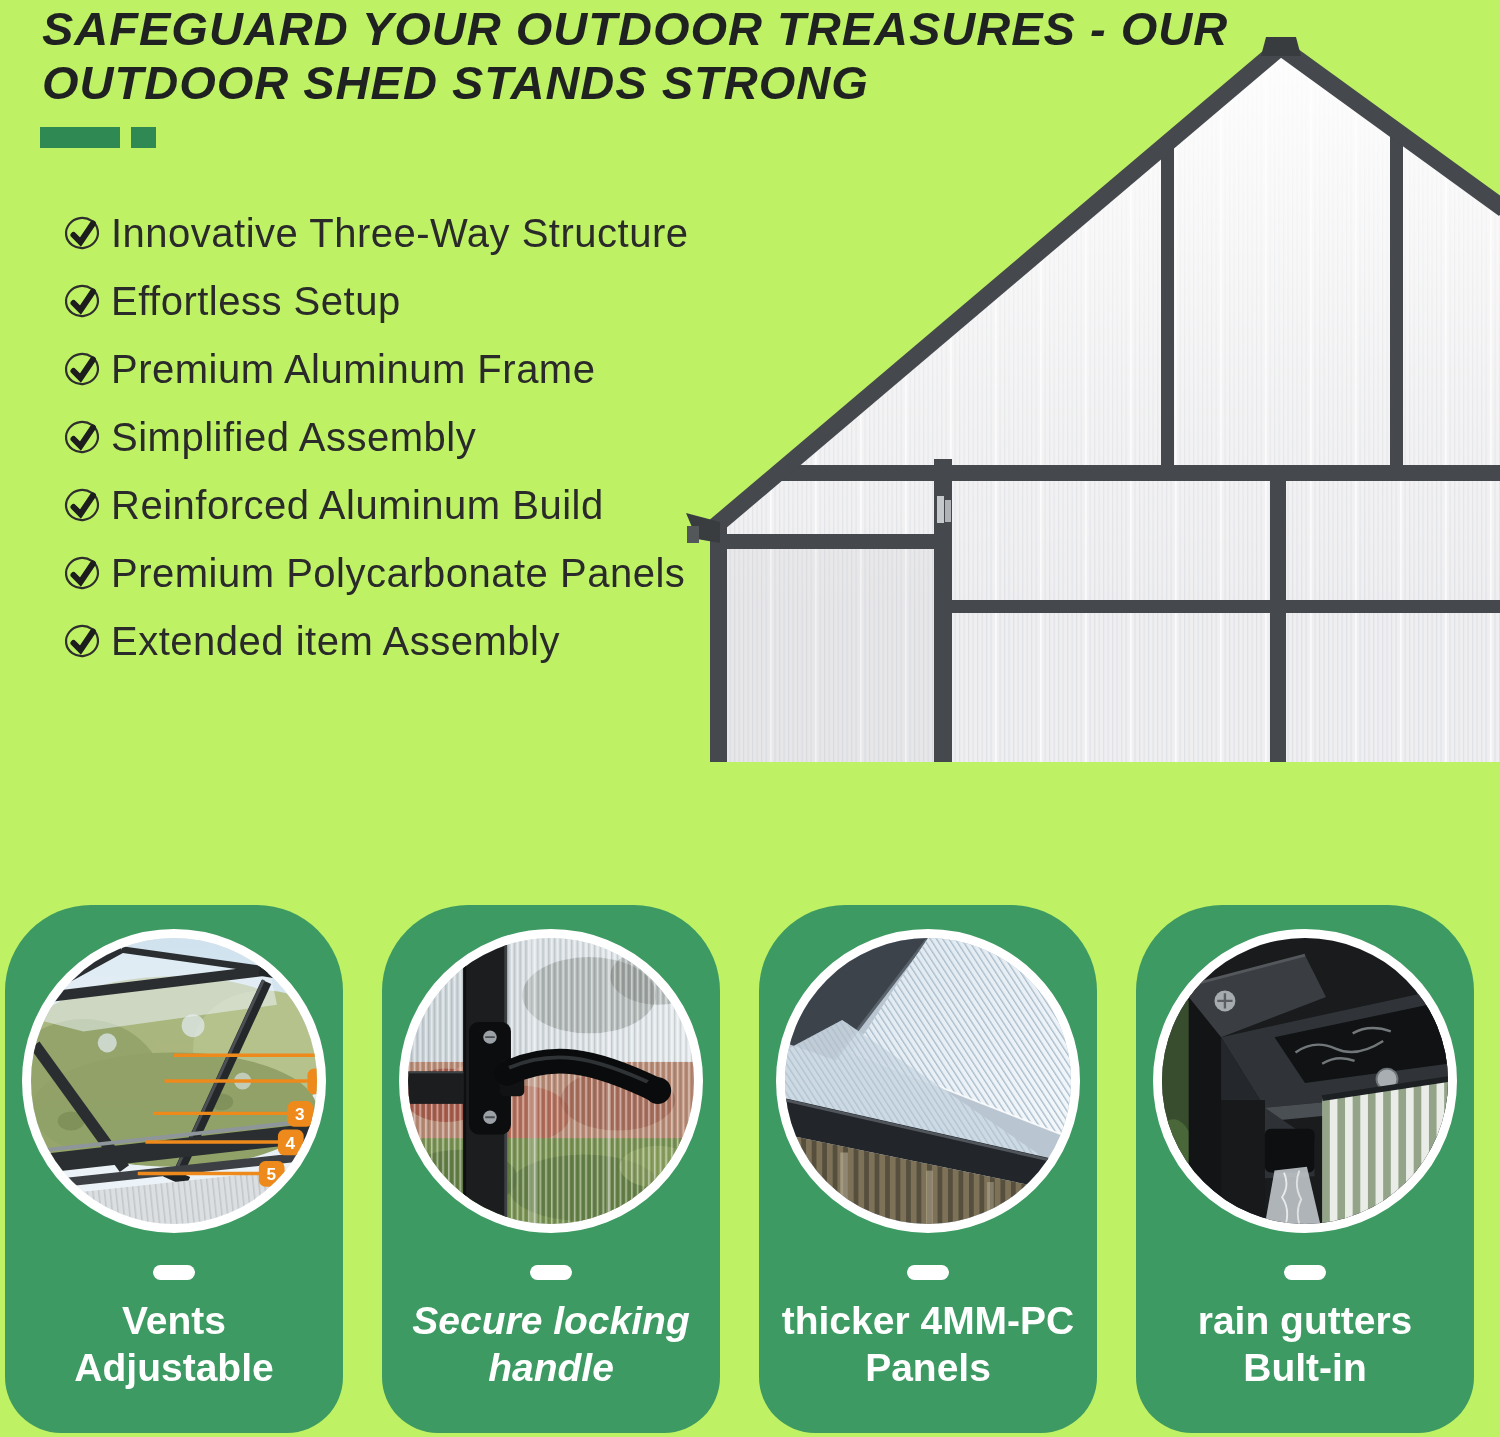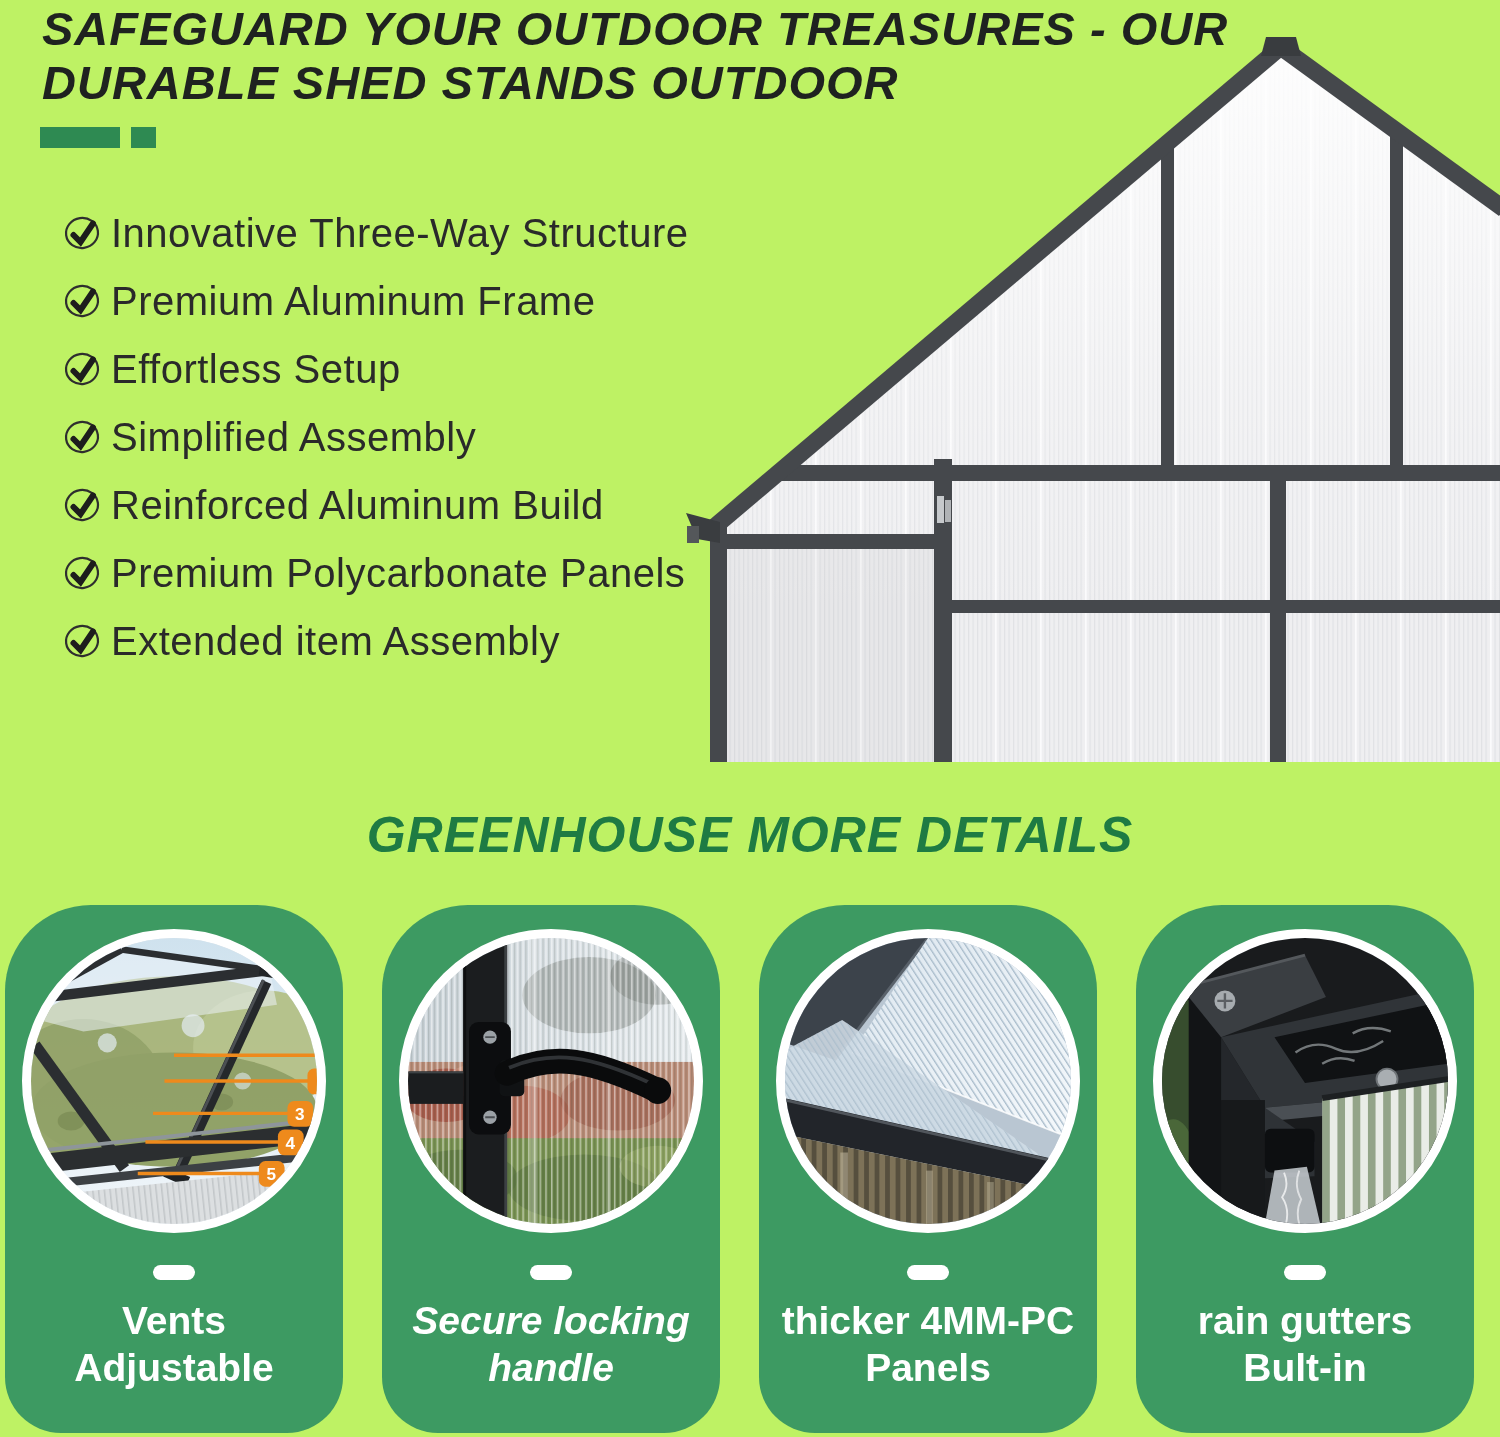--- a/index.html
+++ b/index.html
@@ -49,21 +49,21 @@
   }
   .caption span{display:block;}
 </style>
 </head>
 <body>
 
 <div class="stage">
 
   <div class="headline">
     <div>SAFEGUARD YOUR OUTDOOR TREASURES - OUR</div>
-    <div>DURABLE SHED STANDS OUTDOOR</div>
+    <div>OUTDOOR SHED STANDS STRONG</div>
   </div>
   <div class="accent-bar b1"></div>
   <div class="accent-bar b2"></div>
 
   <ul class="features">
     <li>
       <span class="f-icon">
         <svg width="38" height="38" viewBox="0 0 38 38">
           <ellipse cx="19" cy="19" rx="16" ry="15" fill="none" stroke="#2e2e2e" stroke-width="2.2" transform="rotate(-8 19 19)"></ellipse>
           <path d="M10.5 21 L17.5 28 L30 9.5" fill="none" stroke="#1d1d1d" stroke-width="6" stroke-linecap="round" stroke-linejoin="miter"></path>
@@ -72,31 +72,31 @@
       <span class="f-label">Innovative Three-Way Structure</span>
     </li>
 
     <li>
       <span class="f-icon">
         <svg width="38" height="38" viewBox="0 0 38 38">
           <ellipse cx="19" cy="19" rx="16" ry="15" fill="none" stroke="#2e2e2e" stroke-width="2.2" transform="rotate(-8 19 19)"></ellipse>
           <path d="M10.5 21 L17.5 28 L30 9.5" fill="none" stroke="#1d1d1d" stroke-width="6" stroke-linecap="round" stroke-linejoin="miter"></path>
         </svg>
       </span>
+      <span class="f-label">Effortless Setup</span>
+    </li>
+
+    <li>
+      <span class="f-icon">
+        <svg width="38" height="38" viewBox="0 0 38 38">
+          <ellipse cx="19" cy="19" rx="16" ry="15" fill="none" stroke="#2e2e2e" stroke-width="2.2" transform="rotate(-8 19 19)"></ellipse>
+          <path d="M10.5 21 L17.5 28 L30 9.5" fill="none" stroke="#1d1d1d" stroke-width="6" stroke-linecap="round" stroke-linejoin="miter"></path>
+        </svg>
+      </span>
       <span class="f-label">Premium Aluminum Frame</span>
-    </li>
-
-    <li>
-      <span class="f-icon">
-        <svg width="38" height="38" viewBox="0 0 38 38">
-          <ellipse cx="19" cy="19" rx="16" ry="15" fill="none" stroke="#2e2e2e" stroke-width="2.2" transform="rotate(-8 19 19)"></ellipse>
-          <path d="M10.5 21 L17.5 28 L30 9.5" fill="none" stroke="#1d1d1d" stroke-width="6" stroke-linecap="round" stroke-linejoin="miter"></path>
-        </svg>
-      </span>
-      <span class="f-label">Effortless Setup</span>
     </li>
 
     <li>
       <span class="f-icon">
         <svg width="38" height="38" viewBox="0 0 38 38">
           <ellipse cx="19" cy="19" rx="16" ry="15" fill="none" stroke="#2e2e2e" stroke-width="2.2" transform="rotate(-8 19 19)"></ellipse>
           <path d="M10.5 21 L17.5 28 L30 9.5" fill="none" stroke="#1d1d1d" stroke-width="6" stroke-linecap="round" stroke-linejoin="miter"></path>
         </svg>
       </span>
       <span class="f-label">Simplified Assembly</span>
@@ -171,21 +171,20 @@
     <g>
       <polygon points="6,478 40,487 40,508 17,504" fill="#3a3d40"></polygon>
       <rect x="7" y="491" width="12" height="17" fill="#54575a"></rect>
     </g>
     <g>
       <rect x="257" y="461" width="7" height="27" fill="#c6c9cc"></rect>
       <rect x="265" y="465" width="6" height="22" fill="#b0b3b6"></rect>
     </g>
   </svg>
 
-  <div class="section-heading">GREENHOUSE MORE DETAILS</div>
 
   <div class="card c1">
     <div class="photo-circle">
       <svg width="286" height="286" viewBox="0 0 300 300">
         <defs>
           <linearGradient id="sky1" x1="0" y1="0" x2="0" y2="1">
             <stop offset="0" stop-color="#cfe2ee"></stop>
               <stop offset="1" stop-color="#f1f6fa"></stop>
           </linearGradient>
           <pattern id="ribsV" width="6" height="8" patternUnits="userSpaceOnUse" patternTransform="rotate(-6)">

